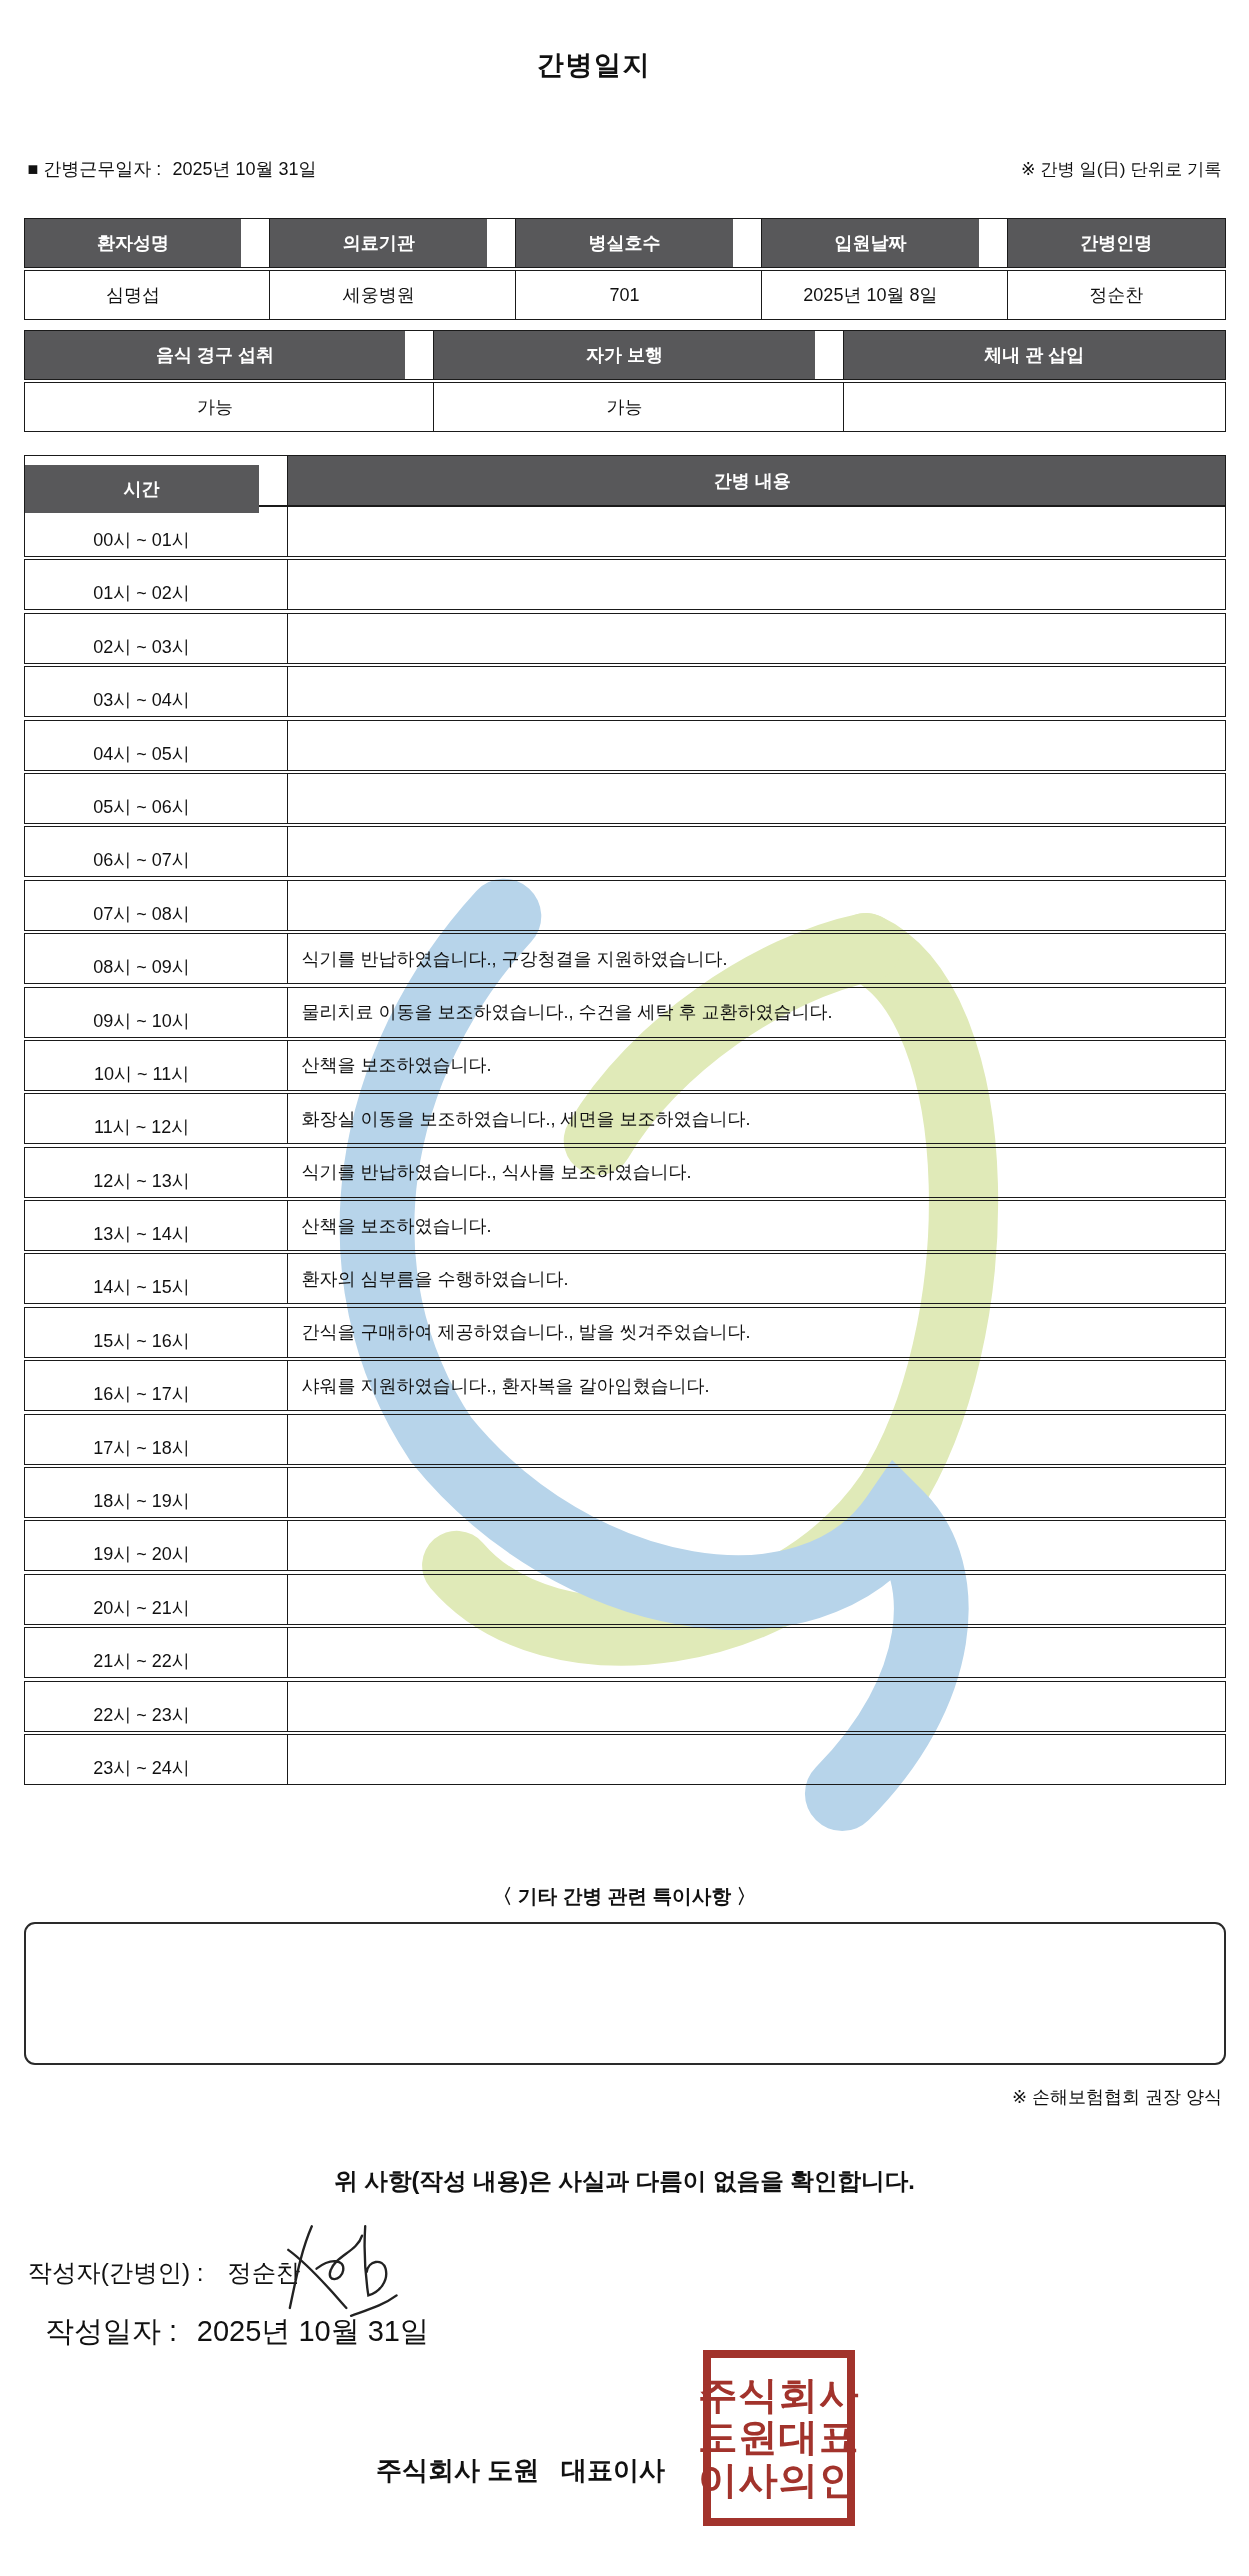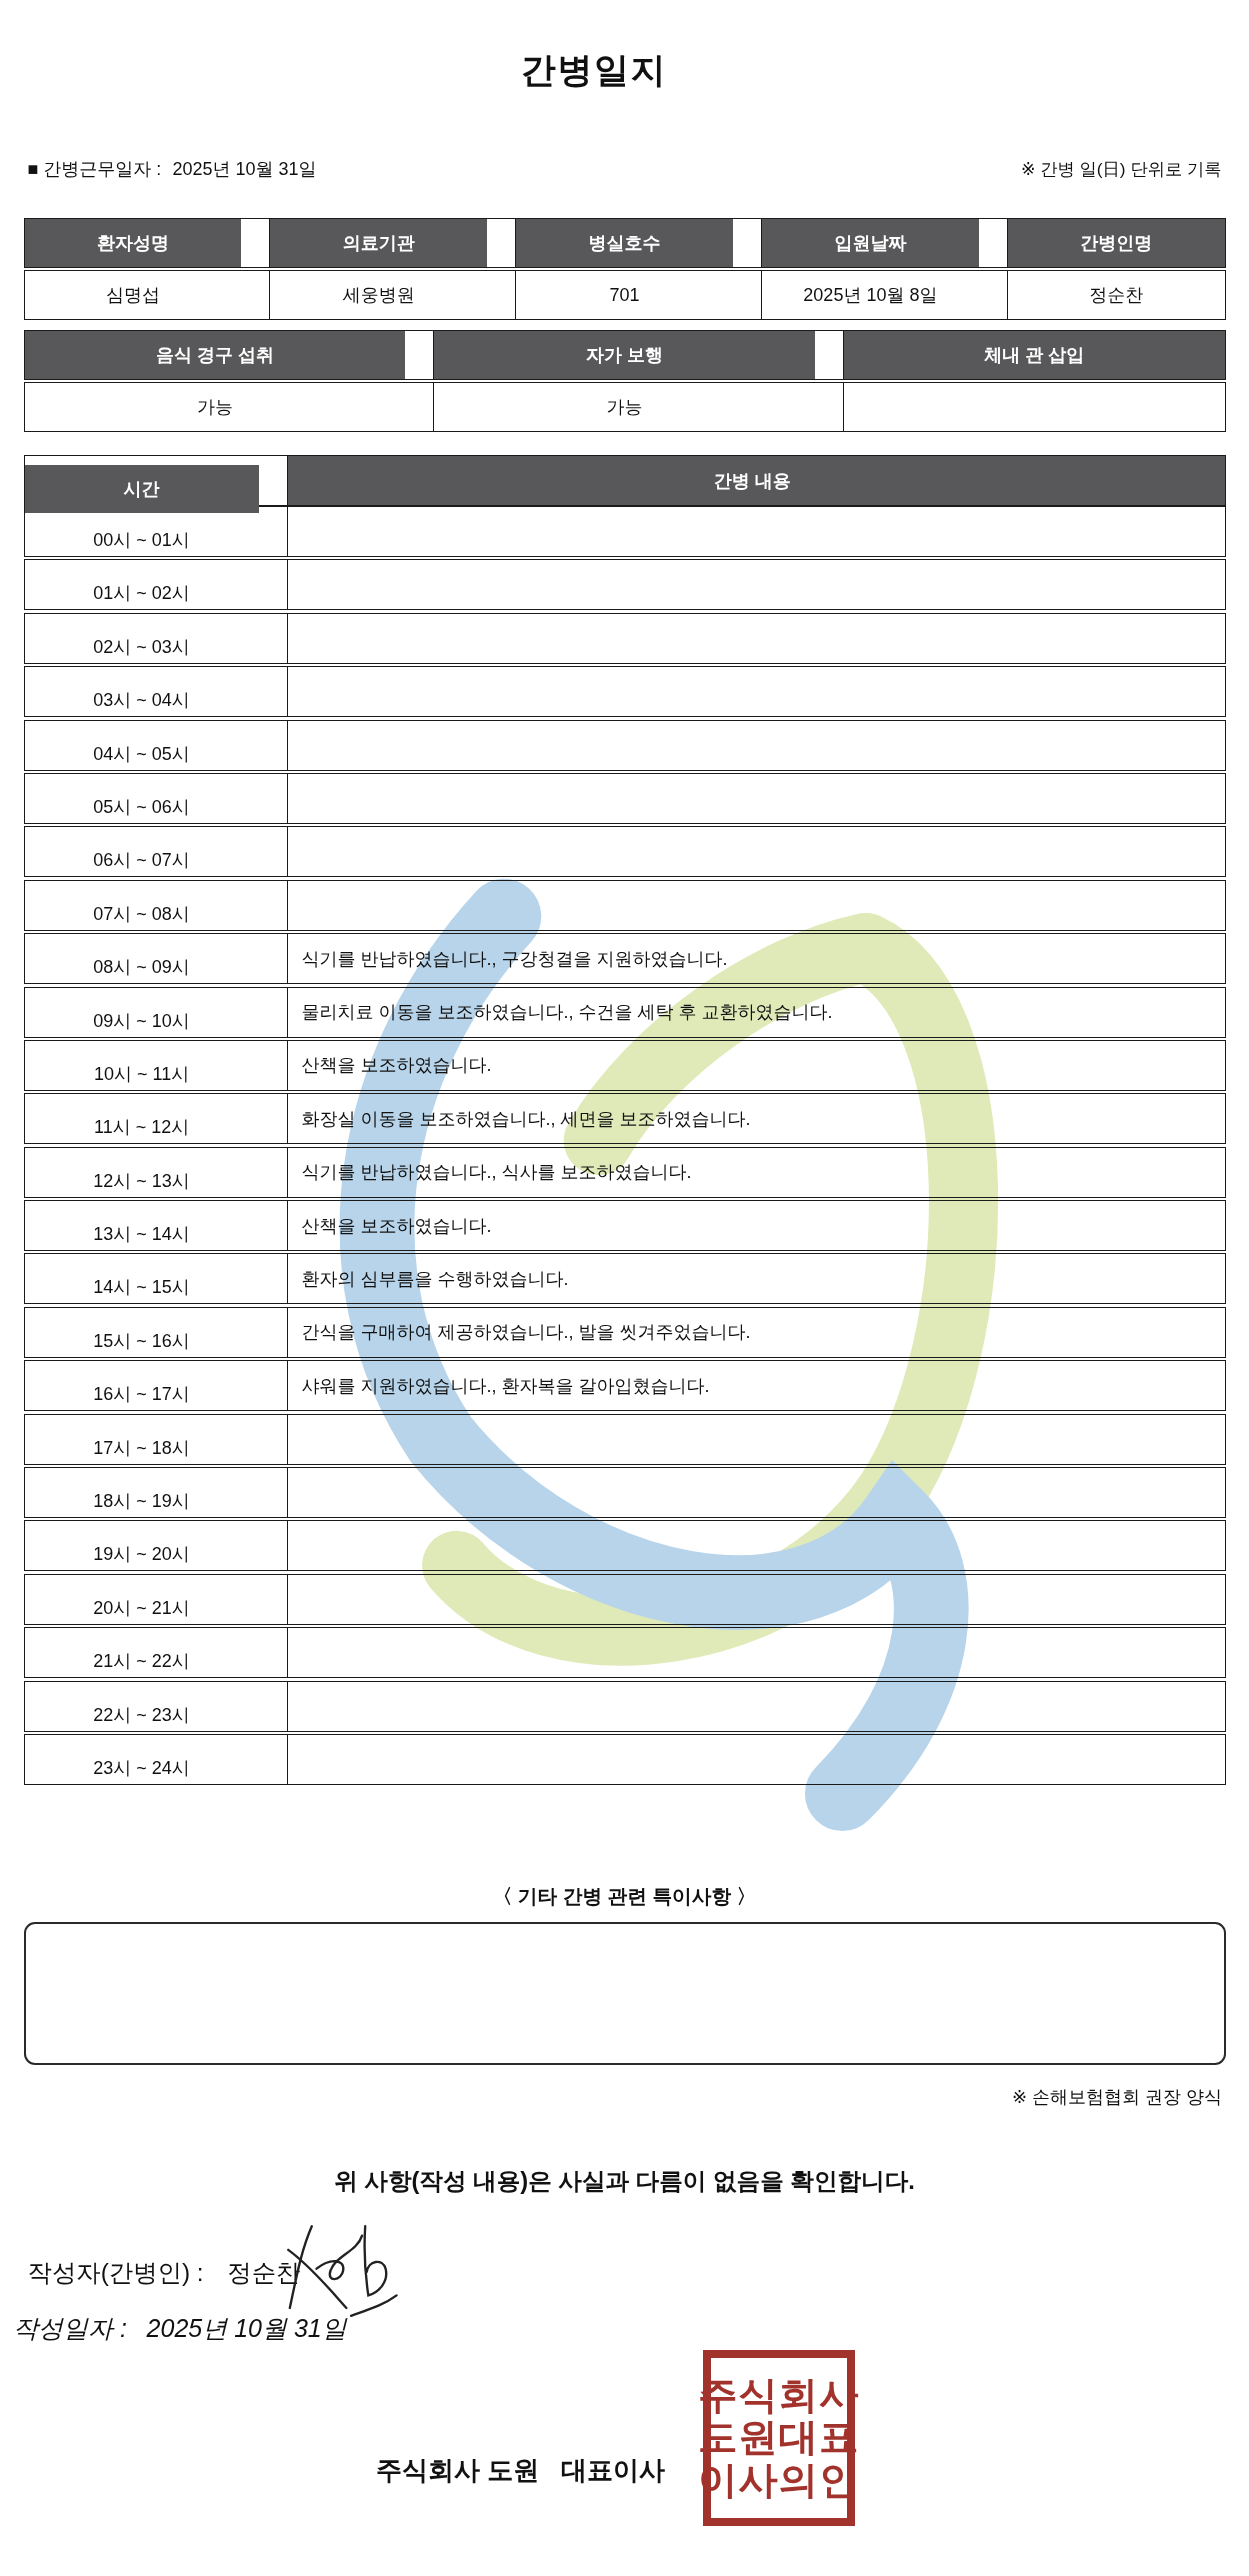--- a/index.html
+++ b/index.html
@@ -8,21 +8,21 @@
     font-family:"Liberation Sans","DejaVu Sans",sans-serif;color:#111;
     overflow:hidden;
   }
   .abs{position:absolute;}
   
   #watermark{z-index:0;}
   #content{position:absolute;inset:0;z-index:1;}
 
   .page-title{
     top:47px;left:0;width:1188px;text-align:center;
-    font-size:35px;font-weight:bold;letter-spacing:1.6px;
+    font-size:27px;font-weight:bold;letter-spacing:1.6px;
   }
   .meta-row{top:157px;left:27.5px;width:1198px;display:flex;justify-content:space-between;font-size:18px;}
   .meta-left{font-weight:500;}
   .meta-left .val{margin-left:11px;}
   .meta-right{font-size:17.3px;padding-right:3.9px;}
 
   .tbl{left:23.6px;width:1202px;}
   .trow{display:flex;border:1.6px solid #1a1a1a;box-sizing:border-box;background:transparent;}
   .trow + .trow{margin-top:2.4px;}
   .cell{flex:1;display:flex;align-items:center;justify-content:center;
@@ -35,21 +35,21 @@
   .care-row .content-cell{flex:1;justify-content:flex-start;padding-left:14px;padding-right:7.9px;border-left:1.6px solid #1a1a1a;}
   .care-row{height:51px;}
 
   .section-title{top:1883px;left:0;width:1249px;text-align:center;font-size:19.7px;font-weight:bold;}
   .notes-box{top:1922px;left:23.6px;width:1202px;height:143px;border:2.4px solid #2a2a2a;border-radius:11px;box-sizing:border-box;background:#fff;font-size:18px;padding:11px 14px;}
   .form-note{top:2085px;left:0;width:1222px;text-align:right;font-size:18px;}
 
   .confirmation{top:2165px;left:0;width:1249px;text-align:center;font-size:23.6px;font-weight:bold;}
   .writer-line{top:2257px;left:27.5px;font-size:24.4px;}
   .writer-line .name{margin-left:23.6px;}
-  .date-line{top:2312px;left:13px;font-size:25px;font-style:italic;}
+  .date-line{top:2312px;left:45px;font-size:29px;}
   .date-line .val{margin-left:19.7px;}
   .sig{top:2220px;left:285px;}
 
   .company-line{top:2453px;left:376px;font-size:26px;font-weight:bold;white-space:pre;}
   .seal{
     top:2350px;left:703px;width:152px;height:176px;box-sizing:border-box;
     border:8.7px solid #a2332c;display:flex;flex-direction:column;
     align-items:center;justify-content:center;gap:1.6px;
   }
   .seal-line{

